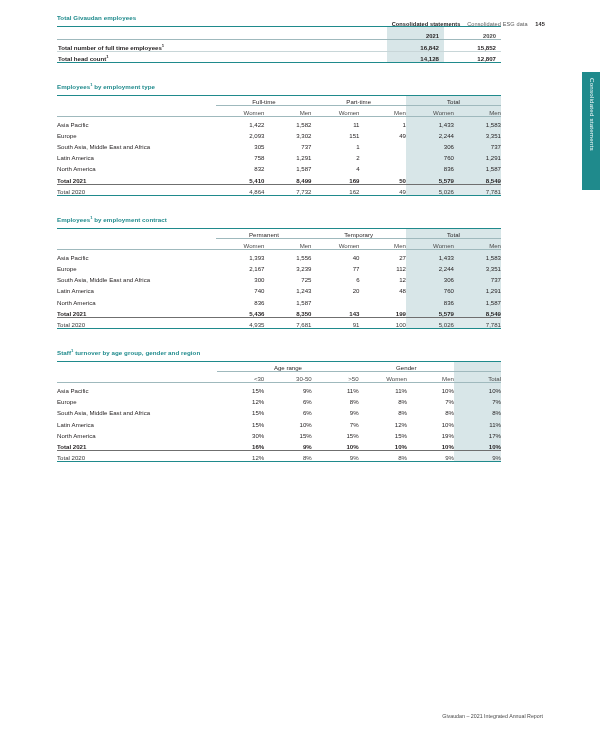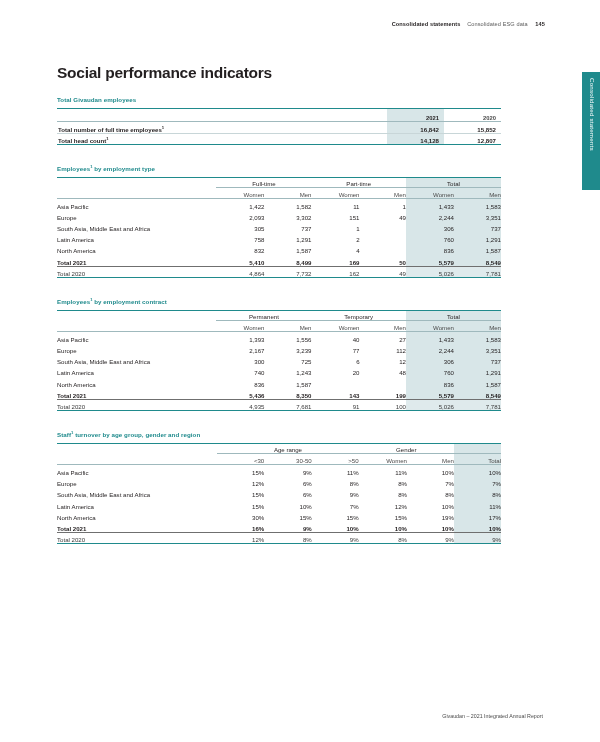--- a/index.html
+++ b/index.html
@@ -166,21 +166,20 @@
     <span class="rh-light">Consolidated ESG data</span>
     <span class="rh-page">145</span>
   </div>
 
   <div class="side-tab">
     <span>Consolidated statements</span>
   </div>
 
   <div class="content">
 
-    <h1 class="page-title">Social performance indicators</h1>
 
     <div class="sp-a"></div>
 
     <div class="section-title">Total Givaudan employees</div>
     <div class="sp-b"></div>
 
     <table class="sum">
       <colgroup>
         <col style="width:330px">
         <col style="width:57px">

